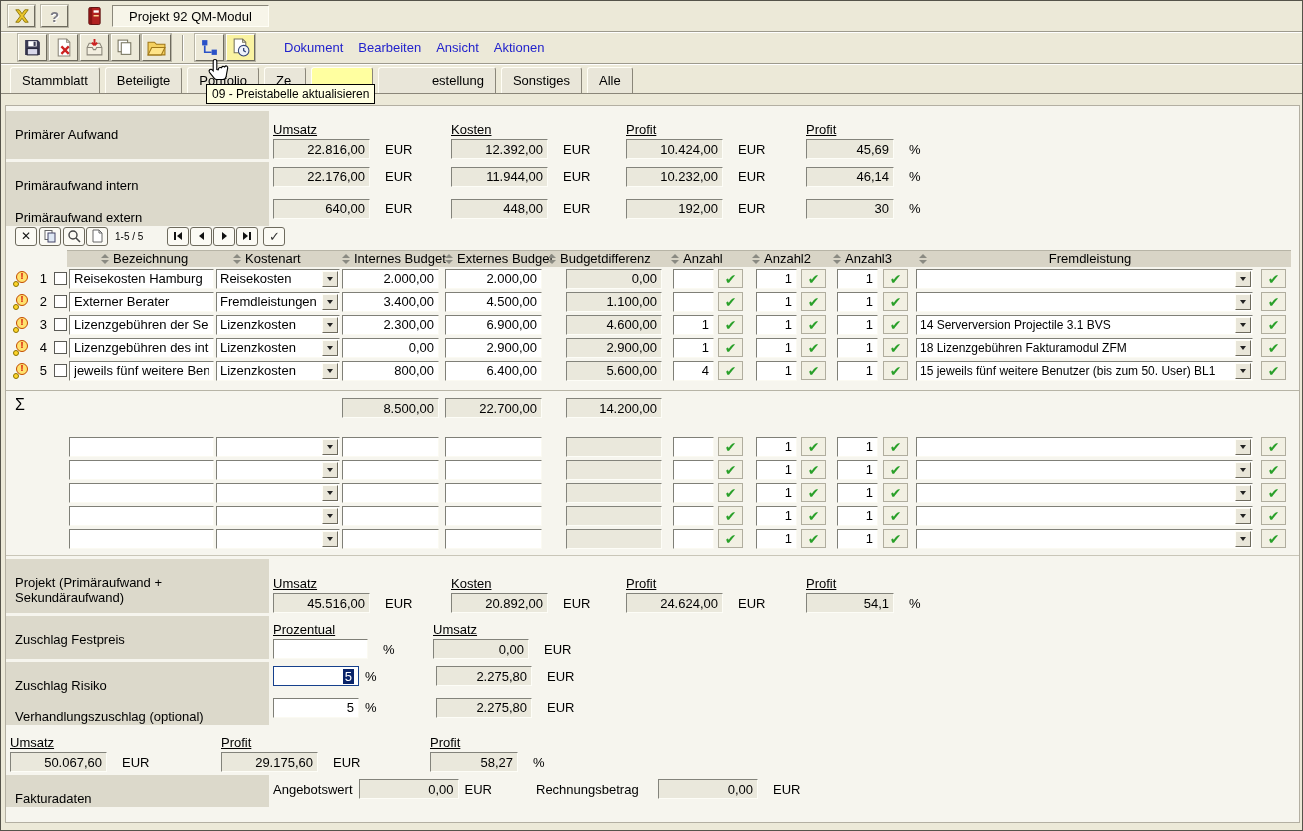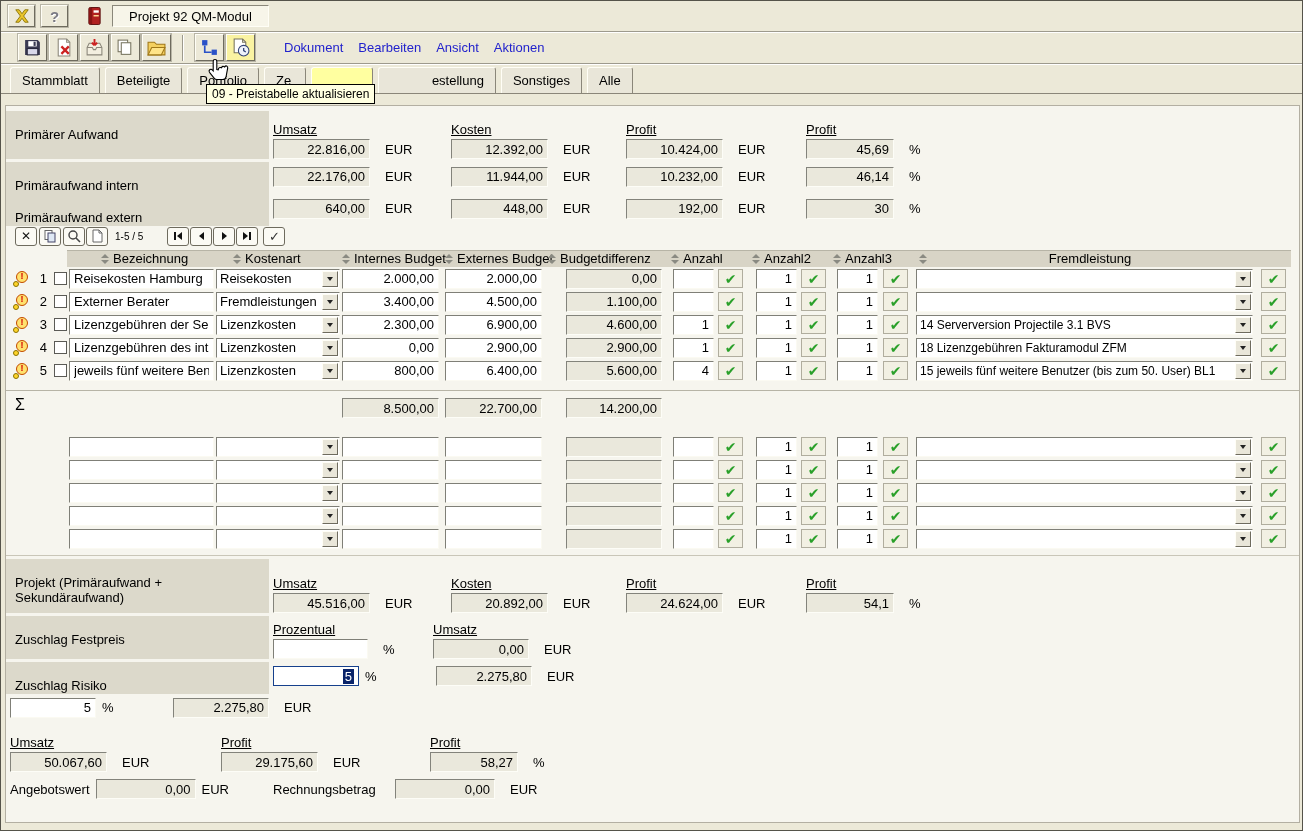--- a/index.html
+++ b/index.html
@@ -874,20 +874,21 @@
               <span class="unit">%</span>
             </span>
           <span class="fline">
               <span class="ro num w96">2.275,80</span>
               <span class="unit">EUR</span>
             </span>
         </div>
       </div>
 
       <div class="brow" style="height:29px;">
+        <div class="lblcell">Verhandlungszuschlag (optional)</div>
         <div class="fields vcenter">
           <span class="g163">
               <input class="inp num w86" value="5" style="">
               <span class="unit">%</span>
             </span>
           <span class="fline">
               <span class="ro num w96">2.275,80</span>
               <span class="unit">EUR</span>
             </span>
         </div>
@@ -913,20 +914,21 @@
             <span class="glab">Profit</span>
             <span class="fline">
                 <span class="ro num w88">58,27</span>
                 <span class="unit">%</span>
               </span>
           </div>
         </div>
       </div>
 
       <div class="brow" style="height:28px;margin-bottom:0;">
+        <div class="lblcell">Fakturadaten</div>
         <div class="fields vcenter">
           <span class="g263">
               <span class="unit">Angebotswert</span>
               <span class="ro num w100">0,00</span>
               <span class="unit">EUR</span>
             </span>
           <span class="fline">
               <span class="unit" style="width:107px;">Rechnungsbetrag</span>
               <span class="ro num w100">0,00</span>
               <span class="unit">EUR</span>

